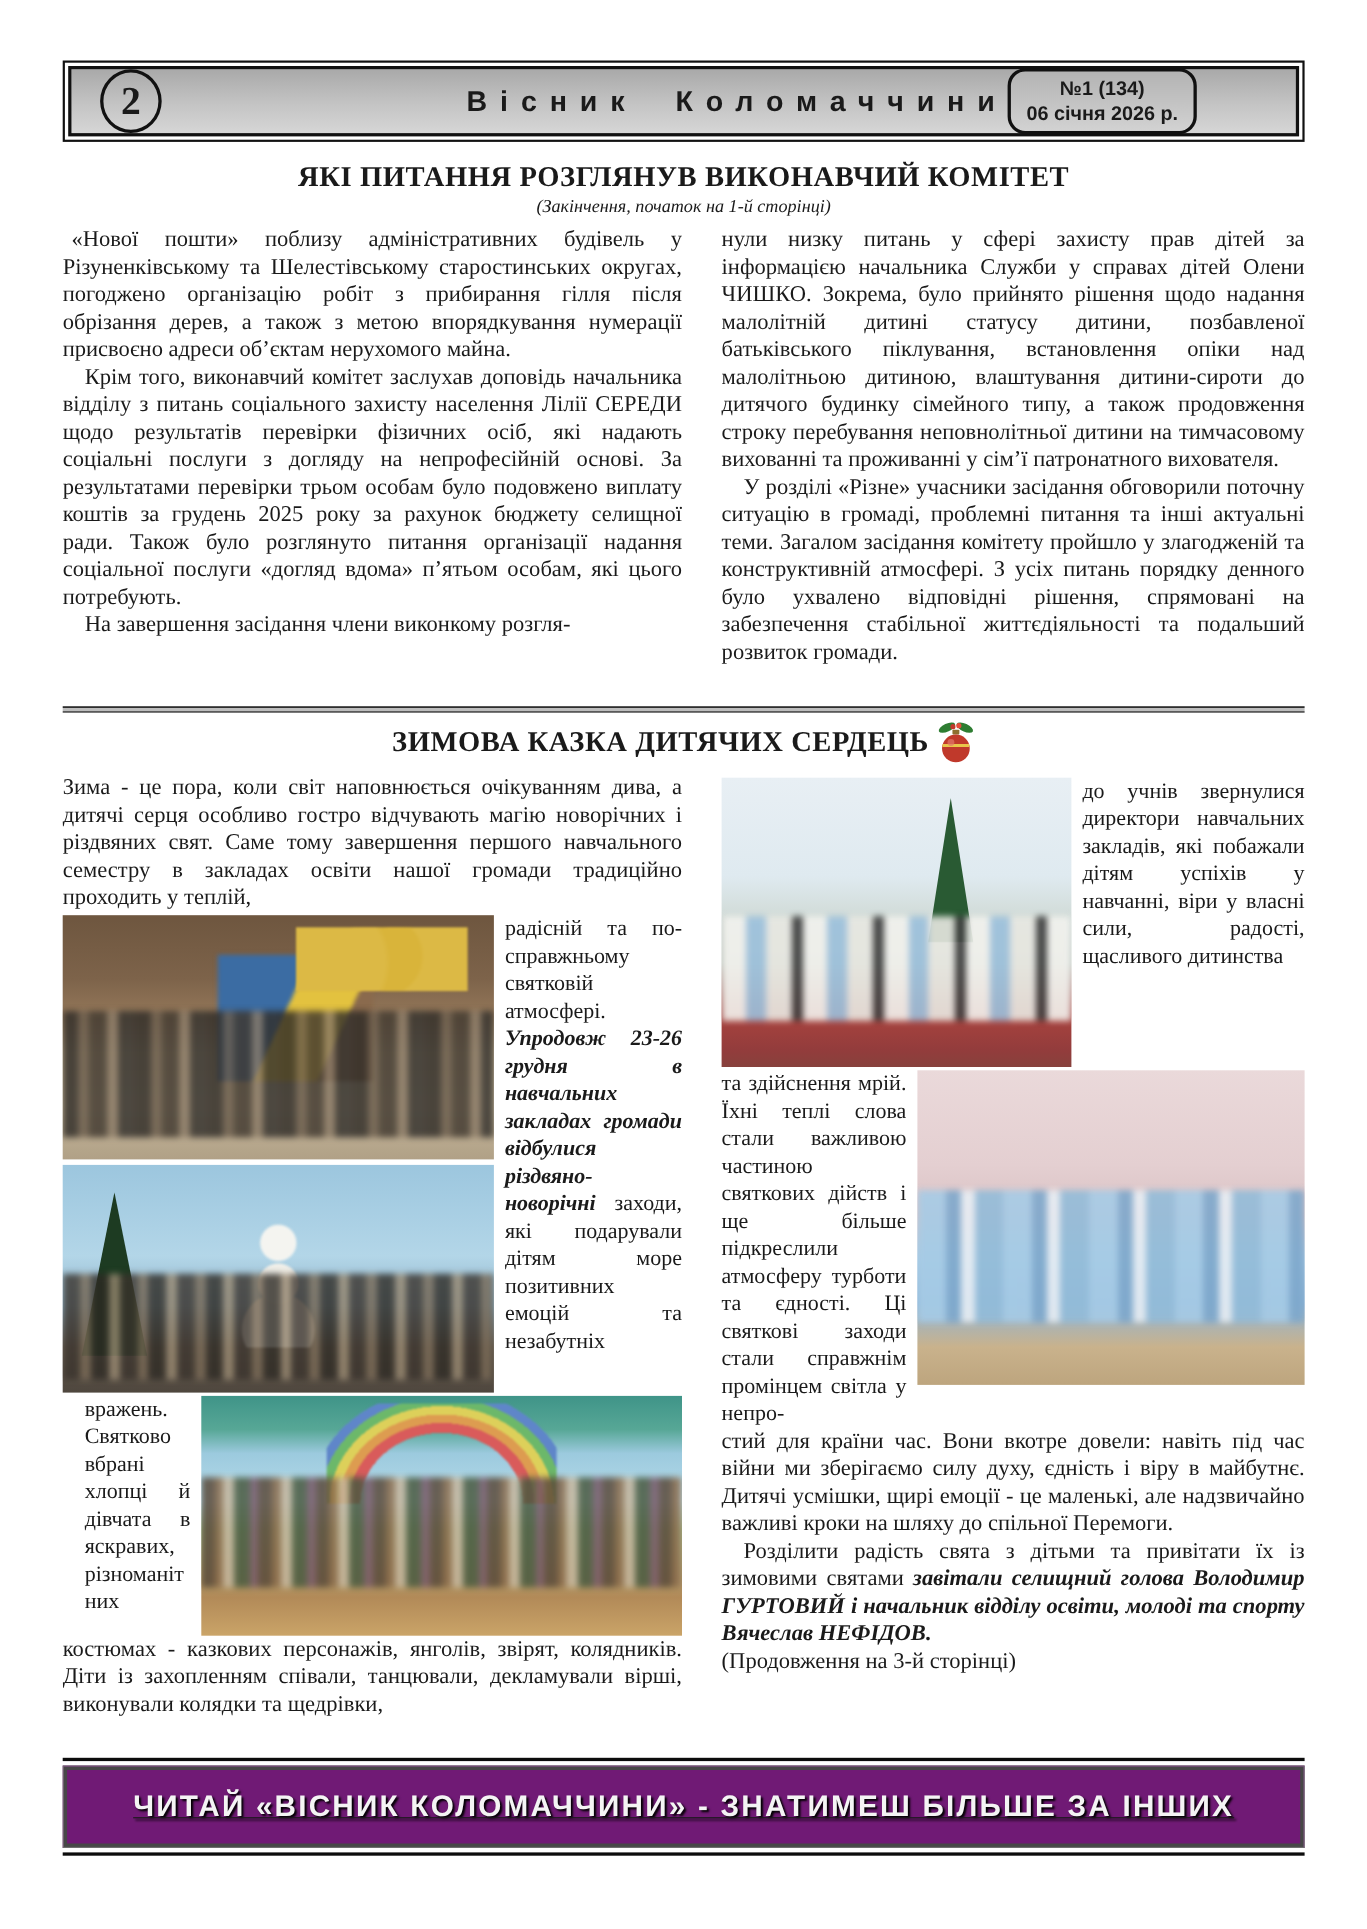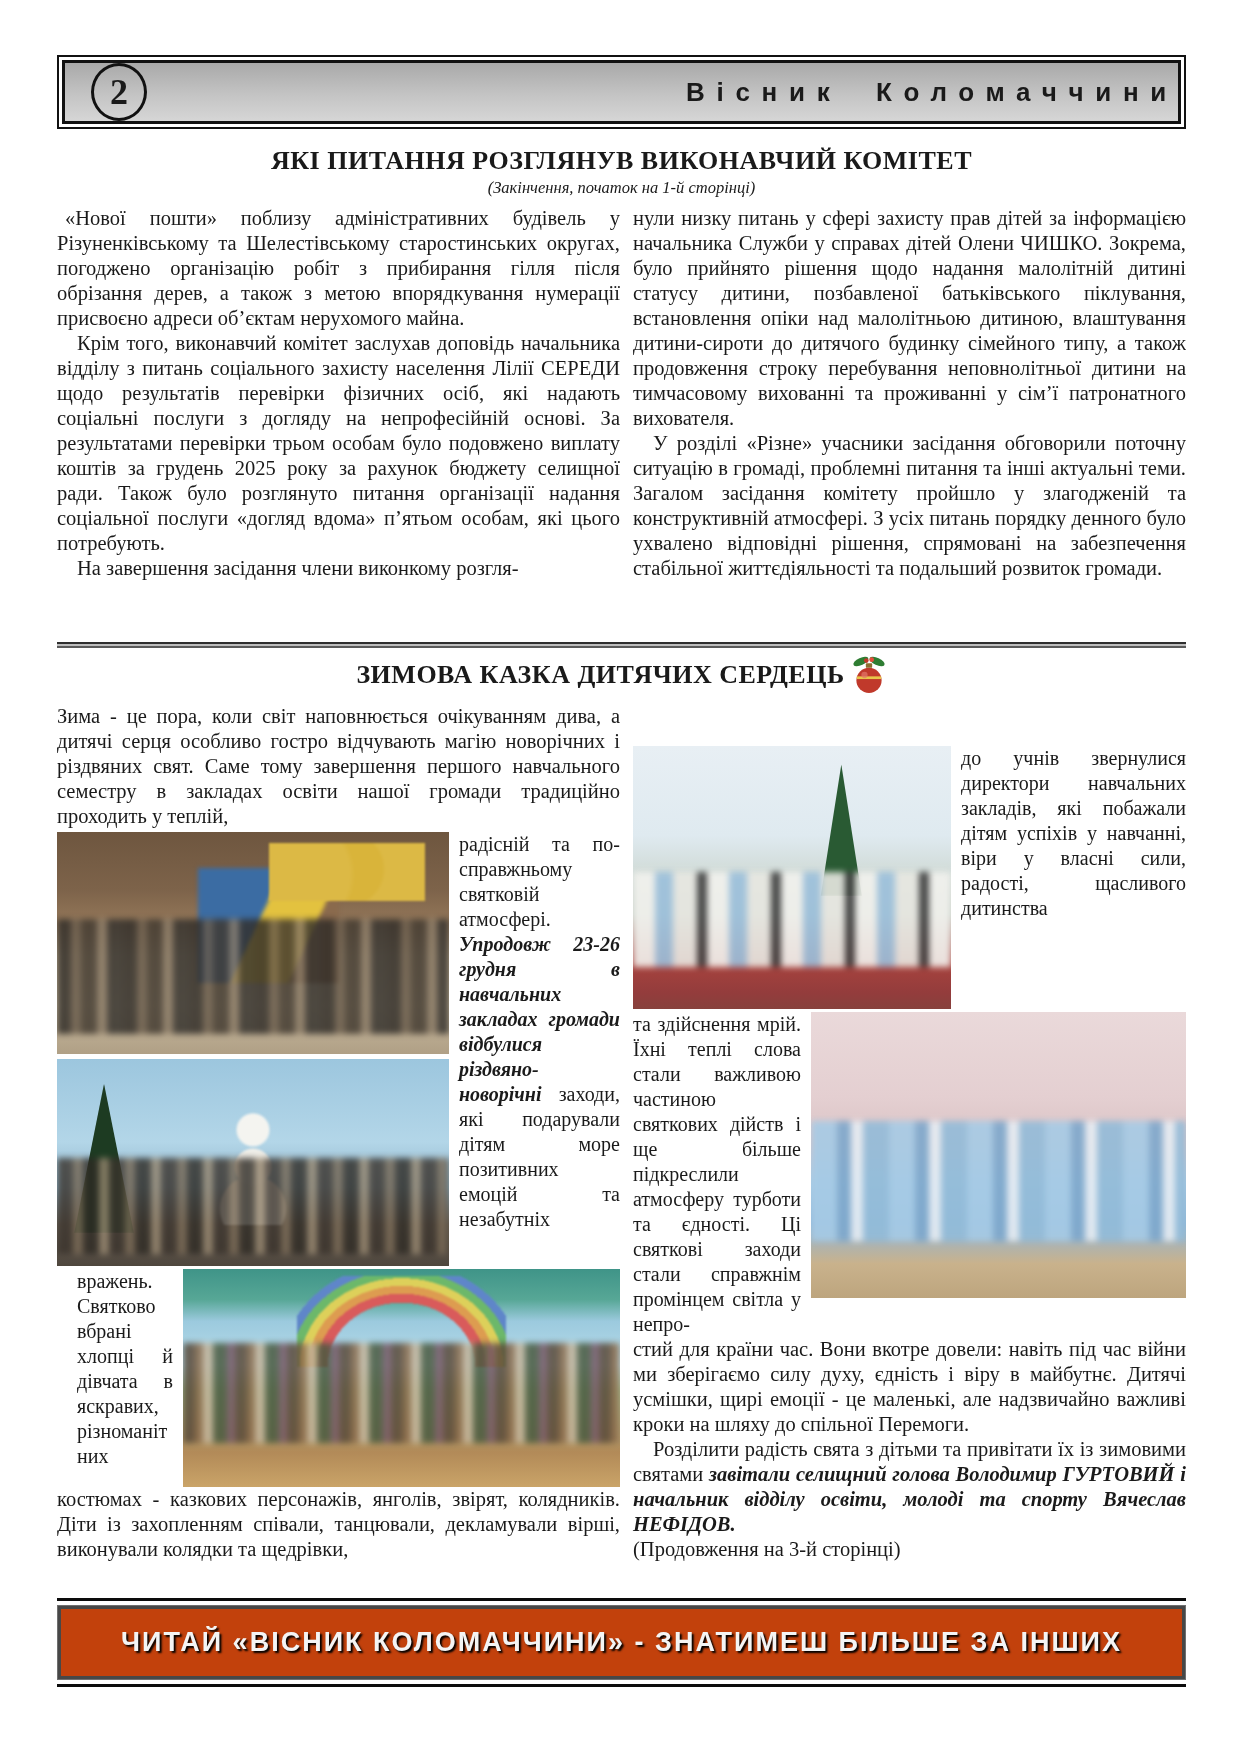--- a/index.html
+++ b/index.html
@@ -24,21 +24,21 @@
             font-size:18px;line-height:1.3;background:linear-gradient(180deg,#b3b3b3,#d2d2d2);}
 
   
   .article{position:absolute;left:57px;width:1129px;}
   .a1{top:146px;}
   .a2{top:654px;}
   h1.art-title{margin:0;text-align:center;font-size:26px;font-weight:bold;letter-spacing:0.5px;
             font-family:"Liberation Serif",serif;}
   .subtitle{text-align:center;font-style:italic;font-size:16.5px;margin-top:2px;}
   .title-row{display:flex;align-items:center;justify-content:center;gap:6px;}
-  .cols{display:flex;gap:13px;margin-top:8px;align-items:flex-end;}
+  .cols{display:flex;gap:36px;margin-top:8px;}
   .colL{width:563px;}
   .colR{flex:1;}
   .art-text p{margin:0;text-align:justify;font-size:20.5px;line-height:25px;text-indent:20px;}
   p.p-cont{text-indent:8px;}
   p.noind{text-indent:0;}
   .bi{font-weight:bold;font-style:italic;}
   .continuation{text-align:center;font-size:17px;margin-top:4px;}
 
   
   .row{display:flex;gap:10px;margin-top:3px;}
@@ -90,37 +90,41 @@
   .ph6{flex:1;height:286px;
        background:linear-gradient(180deg,#ead9da 0%,#e4cfd1 30%,#d9c2c4 46%,#a9c9e2 60%,#8fb4d6 74%,#c9b28c 88%,#bda57e 100%);}
   .ph6 .girls{left:0;right:0;bottom:20%;height:42%;opacity:.9;
        background:repeating-linear-gradient(90deg,#a6cbe6 0 26px,#7ea8cc 26px 40px,#e8eef4 40px 52px,#93bcd9 52px 78px);}
 
   
   .divider{position:absolute;left:57px;top:642px;width:1129px;height:6px;
        background:linear-gradient(180deg,#2e2e2e 0 2px,#bdbdbd 2px 4px,#5a5a5a 4px 6px);}
   .footer{position:absolute;left:57px;top:1598px;width:1129px;
        border-top:3px solid #0c0c0c;border-bottom:3px solid #0c0c0c;padding:4px 0;box-sizing:border-box;}
-  .footer-inner{background:#c2410c;border:1px solid #6f6f6f;box-shadow:inset 0 0 0 3px #474747;
-       padding:21px 0;text-align:center;}
+  .footer-inner{background:#701a75;border:1px solid #6f6f6f;box-shadow:inset 0 0 0 3px #474747;
+       padding:21px 0;text-align:center;text-decoration:underline;}
   .footer-inner .slogan{color:#f4f4f4;font-family:"Liberation Sans",sans-serif;font-weight:bold;
        font-size:27px;letter-spacing:2px;text-shadow:2px 2px 2px #000;}
 </style>
 </head>
 <body>
 
 <div class="page">
 
   <header class="masthead">
     <div class="masthead-inner">
       <div class="page-oval">
         <span>2</span>
       </div>
       <div class="mast-center">
         <div class="mast-title">Вісник Коломаччини</div>
+      </div>
+      <div class="issue-box">
+        <div>№1 (134)</div>
+        <div>06 січня 2026 р.</div>
       </div>
     </div>
   </header>
 
   <section class="article a1 art-text">
     <h1 class="art-title">ЯКІ ПИТАННЯ РОЗГЛЯНУВ ВИКОНАВЧИЙ КОМІТЕТ</h1>
     <div class="subtitle">(Закінчення, початок на 1-й сторінці)</div>
     <div class="cols">
       <div class="colL">
         <p class="p-cont">«Нової пошти» поблизу адміністративних будівель у Різуненківському та Шелестівському старостинських округах, погоджено організацію робіт з прибирання гілля після обрізання дерев, а також з метою впорядкування нумерації присвоєно адреси об’єктам нерухомого майна.</p>

